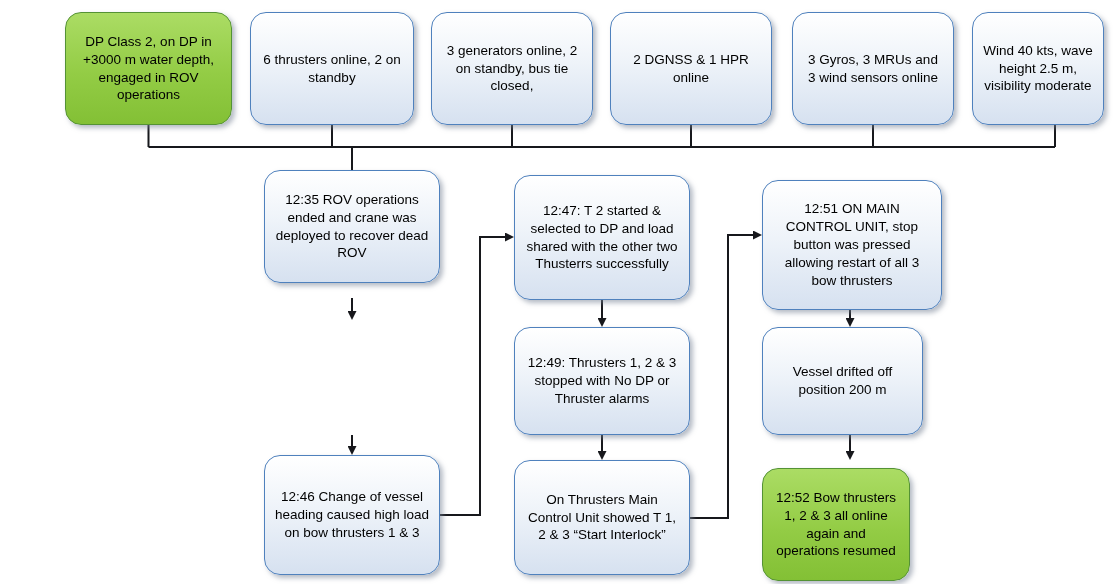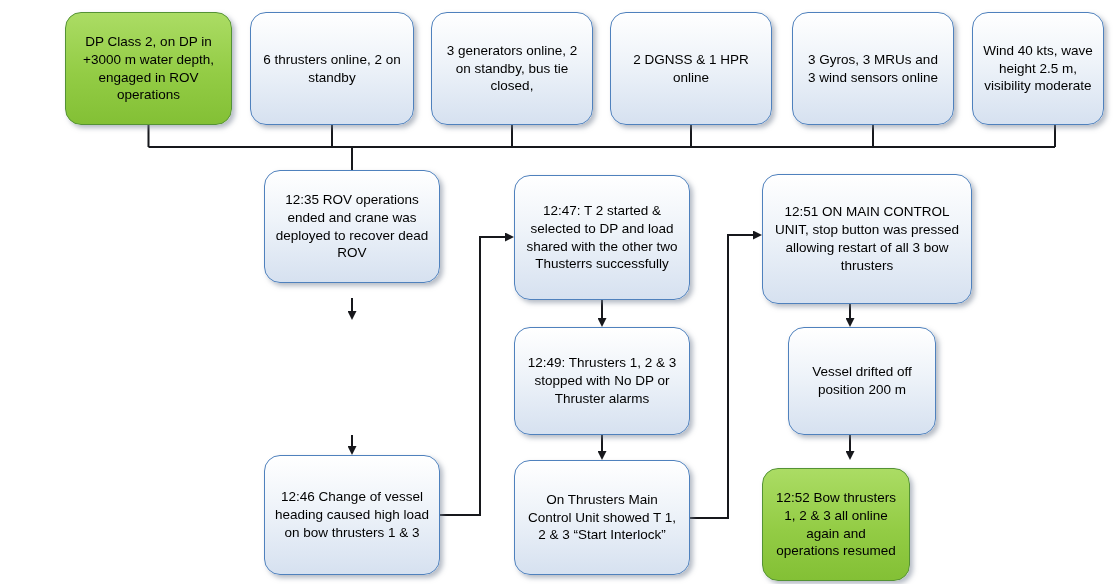--- a/index.html
+++ b/index.html
@@ -85,17 +85,17 @@
   <div class="box" style="left:760px; top:12px; width:162px; height:113px">3 Gyros, 3 MRUs and 3 wind sensors online</div>
   <div class="box" style="left:940px; top:12px; width:132px; height:113px">Wind 40 kts, wave height 2.5 m, visibility moderate</div>
 
   <div class="box" style="left:232px; top:170px; width:176px; height:113px">12:35 ROV operations ended and crane was deployed to recover dead ROV</div>
   <div class="box" style="left:232px; top:455px; width:176px; height:120px">12:46 Change of vessel heading caused high load on bow thrusters 1 &amp; 3</div>
 
   <div class="box" style="left:482px; top:175px; width:176px; height:125px">12:47: T 2 started &amp; selected to DP and load shared with the other two Thusterrs successfully</div>
   <div class="box" style="left:482px; top:327px; width:176px; height:108px">12:49: Thrusters 1, 2 &amp; 3 stopped with No DP or Thruster alarms</div>
   <div class="box" style="left:482px; top:460px; width:176px; height:115px">On Thrusters Main Control Unit showed T 1, 2 &amp; 3 “Start Interlock”</div>
 
-  <div class="box" style="left:730px; top:174px; width:210px; height:130px">12:51 ON MAIN CONTROL UNIT, stop button was pressed allowing restart of all 3 bow thrusters</div>
-  <div class="box" style="left:756px; top:327px; width:148px; height:108px">Vessel drifted off position 200 m</div>
+  <div class="box" style="left:730px; top:180px; width:180px; height:130px">12:51 ON MAIN CONTROL UNIT, stop button was pressed allowing restart of all 3 bow thrusters</div>
+  <div class="box" style="left:730px; top:327px; width:161px; height:108px">Vessel drifted off position 200 m</div>
   <div class="box green" style="left:730px; top:468px; width:148px; height:113px">12:52 Bow thrusters 1, 2 &amp; 3 all online again and operations resumed</div>
 
 </div>
 
 </body></html>

